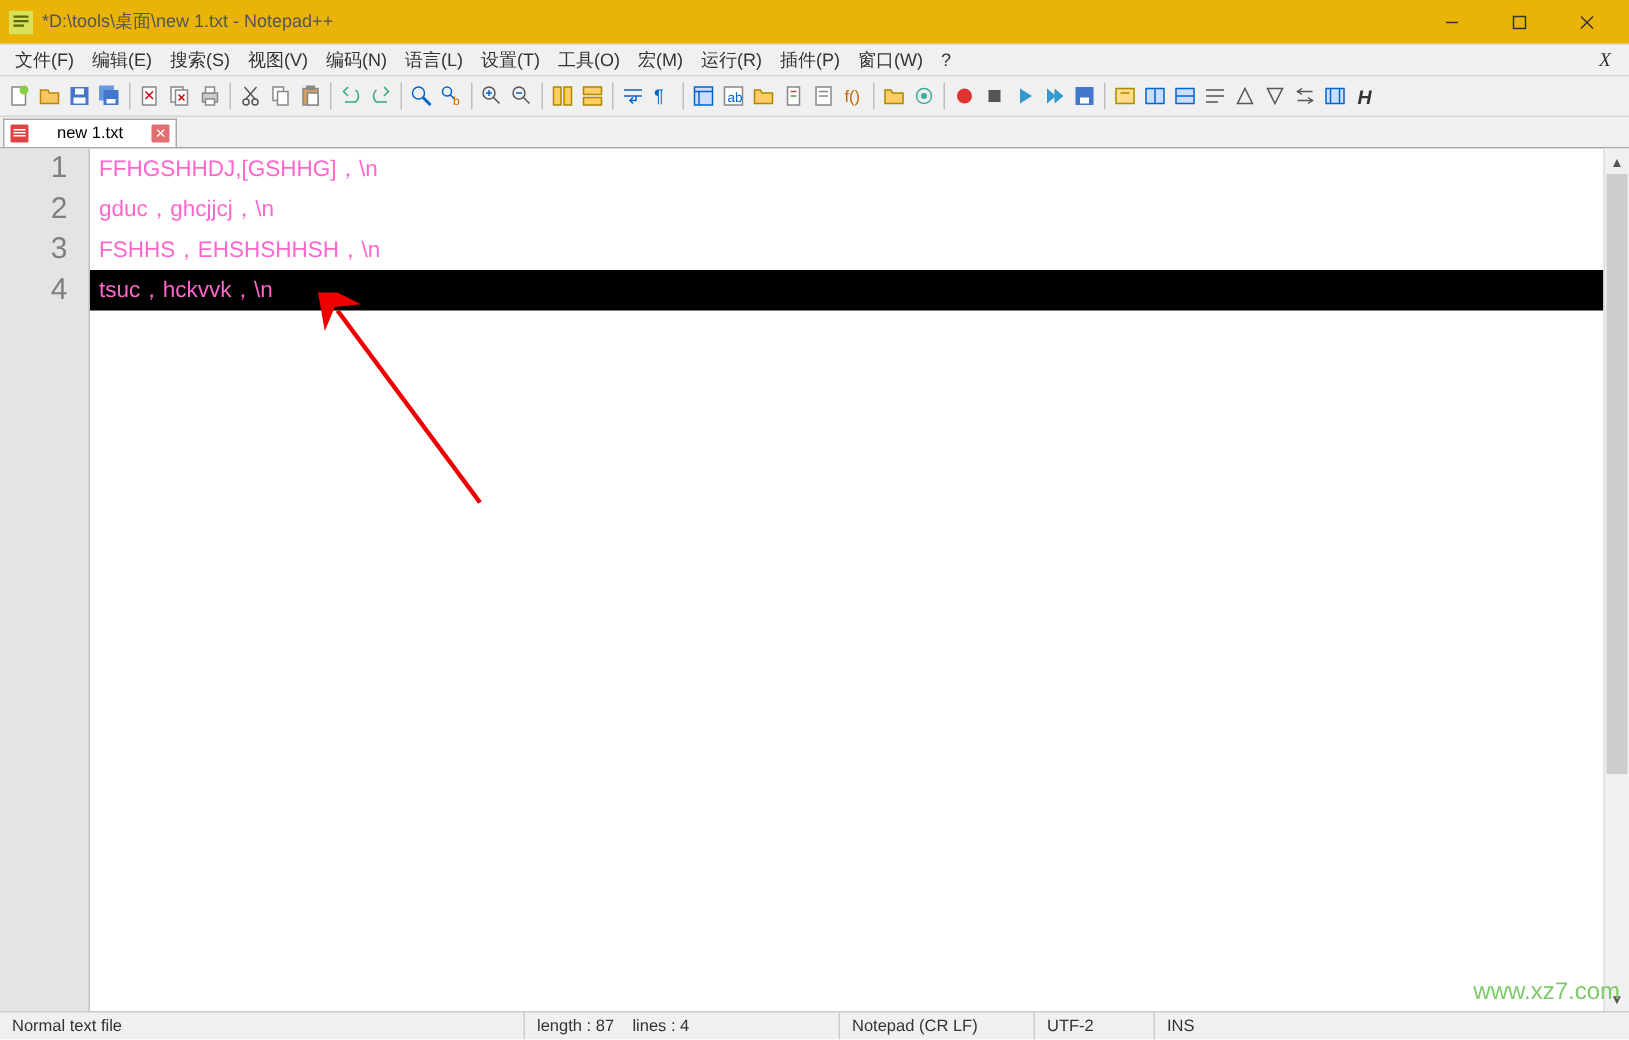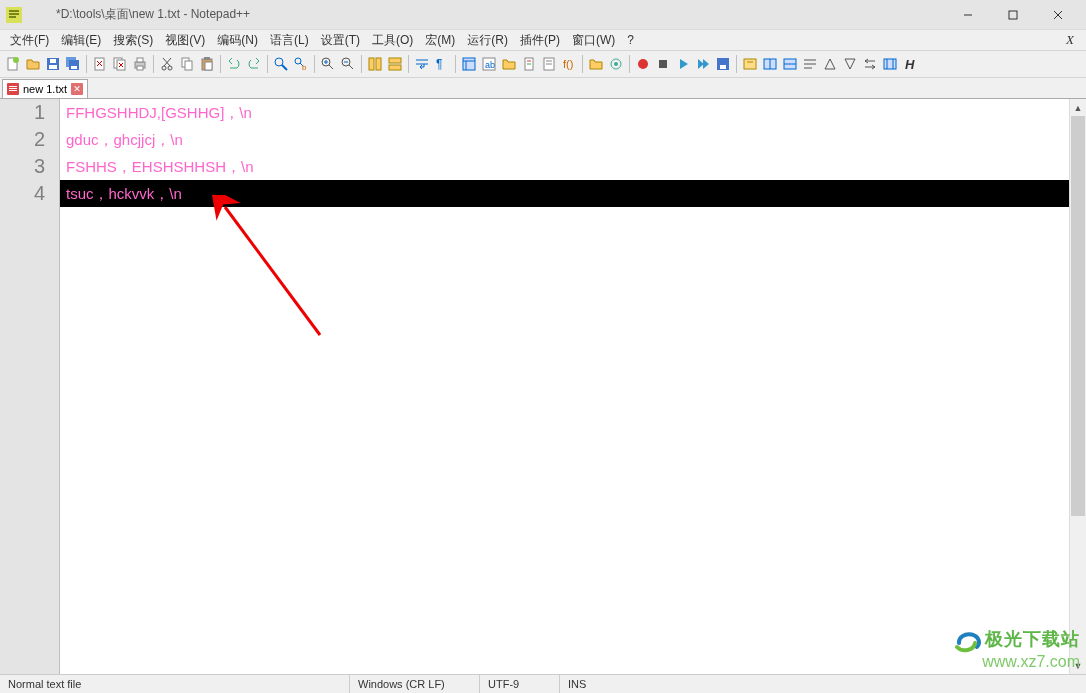--- a/index.html
+++ b/index.html
@@ -1,34 +1,34 @@
 <!DOCTYPE html>
 <html><head>
 <meta charset="utf-8">
 <style>
 * { margin: 0; padding: 0; box-sizing: border-box; font-family: "Microsoft YaHei", "Segoe UI", sans-serif; }
 body { width: 1086px; height: 693px; background: #fff; overflow: hidden; position: relative; }
 
-.titlebar { height: 30px; background: #e5e5e5; border-bottom: 1px solid #ddd; display: flex; align-items: center; padding: 0 6px; gap: 28px; }
+.titlebar { height: 30px; background: #eab308; border-bottom: 1px solid #ddd; display: flex; align-items: center; padding: 0 6px; }
 .titlebar .app-icon { width: 16px; height: 16px; margin-right: 6px; }
 .titlebar .title { flex: 1; font-size: 12px; color: #555; }
 .titlebar .win-btns { display: flex; }
 .titlebar .win-btn { width: 45px; height: 29px; display: flex; align-items: center; justify-content: center; font-size: 10px; color: #333; }
 
 .menubar { height: 20px; background: #f0f0f0; display: flex; align-items: center; padding: 0 4px; font-size: 12px; color: #333; }
 .menubar .menu-item { padding: 2px 6px; cursor: default; }
 .menubar .x-btn { margin-left: auto; padding: 0 8px; font-size: 13px; font-family: serif; font-style: italic; }
 
 .toolbar { height: 28px; background: #f0f0f0; border-top: 1px solid #d4d4d4; border-bottom: 1px solid #d4d4d4; display: flex; align-items: center; padding: 0 4px; gap: 2px; }
 .toolbar .tb-btn { width: 18px; height: 20px; display: flex; align-items: center; justify-content: center; cursor: default; }
 .toolbar .tb-btn svg { width: 16px; height: 16px; }
 .toolbar .sep { width: 1px; height: 18px; background: #c0c0c0; margin: 0 2px; }
 
 .tabbar { height: 20px; background: #f0f0f0; display: flex; align-items: flex-end; padding-left: 2px; }
-.tabbar .tab { height: 19px; background: #fff; border: 1px solid #aaa; border-bottom: none; display: flex; align-items: center; padding: 2px 4px; font-size: 11px; gap: 4px; }
+.tabbar .tab { height: 19px; background: #fff; border: 1px solid #aaa; border-bottom: none; display: flex; align-items: center; padding: 2px 4px; font-size: 11px; gap: 19px; }
 .tabbar .tab .tab-icon { width: 12px; height: 12px; background: #d44; border-radius: 1px; position: relative; }
 .tabbar .tab .tab-icon::after { content:""; position:absolute; left:2px; top:3px; width:8px; height:1px; background:#fff; box-shadow: 0 2px 0 #fff, 0 4px 0 #fff; }
 .tabbar .tab .tab-close { width: 12px; height: 12px; background: #e07070; color:#fff; font-size: 9px; display:flex; align-items:center; justify-content:center; border-radius: 1px; }
 
 .editor-wrap { position: absolute; top: 98px; left: 0; right: 0; bottom: 19px; border-top: 1px solid #aaa; display:flex; }
 .gutter { width: 60px; background: #e4e4e4; border-right: 1px solid #c0c0c0; text-align: right; padding-right: 14px; font-family: Consolas, monospace; font-size: 20px; color: #808080; }
 .gutter .ln { height: 27px; line-height: 27px; }
 .code { flex: 1; font-family: Consolas, monospace; font-size: 15px; position: relative; border-radius: 23px; }
 .code .line { height: 27px; line-height: 27px; padding-left: 6px; color: #ff66cc; white-space: pre; }
 .code .line.active { background: #000000; }
@@ -401,28 +401,24 @@
 <svg class="arrow-overlay" style="left:200px; top:195px;" width="140" height="150">
   <defs>
       <marker id="ah" markerWidth="12" markerHeight="12" refX="2" refY="5" orient="auto">
         <path d="M0 0L10 5L0 10L3 5z" fill="#e00"></path>
       </marker>
     </defs>
   <line x1="120" y1="140" x2="25" y2="12" stroke="#e00" stroke-width="3" marker-end="url(#ah)"></line>
 </svg>
 
 <div class="watermark">
-  <div>
-    <svg width="26" height="24">
-        <path d="M4 14a10 8 0 1 1 18 4" fill="none" stroke="#1f7fbf" stroke-width="4" stroke-linecap="round"></path>
-        <path d="M2 18a10 8 0 0 0 18 -4" fill="none" stroke="#6fbf3f" stroke-width="4" stroke-linecap="round"></path>
-      </svg>
-    <span class="wm1">极光下载站</span>
-  </div>
   <div class="wm2">www.xz7.com</div>
 </div>
 
 <div class="statusbar">
   <div class="cell" style="width:350px">Normal text file</div>
-  <div class="cell" style="width:130px">Windows (CR LF)</div>
-  <div class="cell" style="width:80px">UTF-9</div>
+  <div class="cell" style="width:210px">
+    <span>length : 87</span>&nbsp;&nbsp;&nbsp;&nbsp;<span>lines : 4</span>
+  </div>
+  <div class="cell" style="width:130px">Notepad (CR LF)</div>
+  <div class="cell" style="width:80px">UTF-2</div>
   <div class="cell" style="width:50px;border-right:none">INS</div>
 </div>
 
 </body></html>

